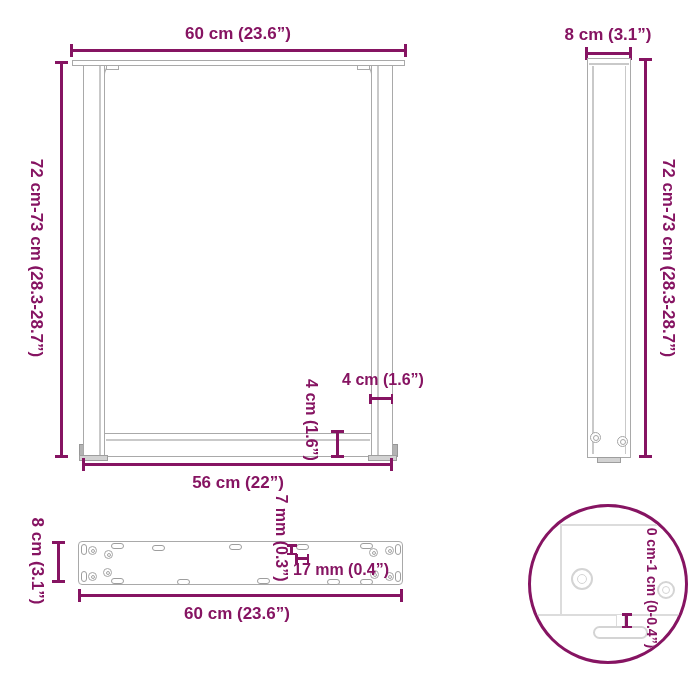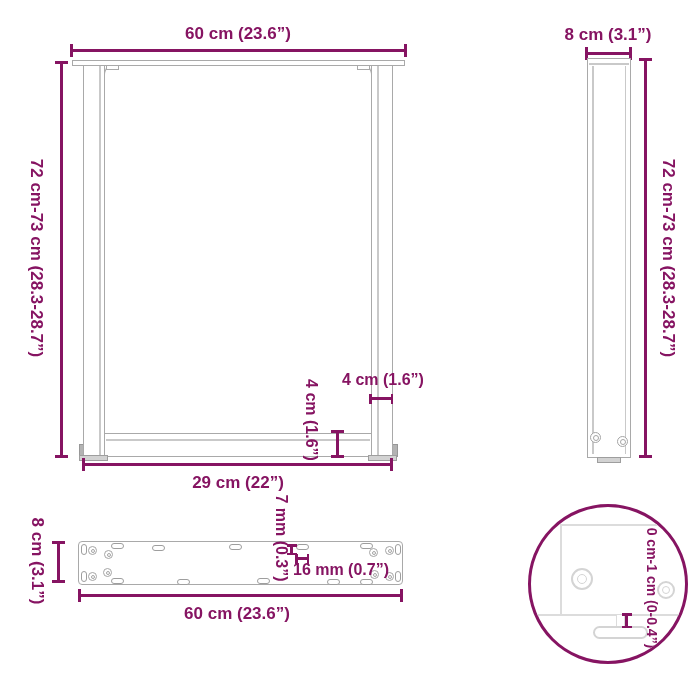--- a/index.html
+++ b/index.html
@@ -65,21 +65,21 @@
     <div class="gline" style="left:106px;top:439px;width:264px;height:1.5px"></div>
 
     <div class="gfill2" style="left:79px;top:455px;width:29px;height:6px"></div>
     <div class="gfill2" style="left:368px;top:455px;width:29px;height:6px"></div>
 
     <div class="gbox" style="left:106px;top:64px;width:13px;height:6px"></div>
     <div class="gbox" style="left:357px;top:64px;width:13px;height:6px"></div>
     <div class="gbox" style="left:72px;top:60px;width:333px;height:6px"></div>
 
     <div class="dim dim-h" style="left:82px;top:463px;width:311px"></div>
-    <div class="dlabel" style="left:238px;top:482px">29 cm (22”)</div>
+    <div class="dlabel" style="left:238px;top:482px">56 cm (22”)</div>
 
     <div class="dlabel f16" style="left:383px;top:380px">4 cm (1.6”)</div>
     <div class="dim dim-h small" style="left:369px;top:397px;width:24px"></div>
 
     <div class="dlabel v f16" style="left:311px;top:420px">4 cm (1.6”)</div>
     <div class="dim dim-v" style="left:336px;top:430px;height:28px"></div>
   </div>
 
   <div>
     <div class="dlabel" style="left:608px;top:34px">8 cm (3.1”)</div>
@@ -125,21 +125,21 @@
 
     <div class="slot" style="left:111px;top:578px;width:13px;height:6px"></div>
     <div class="slot" style="left:177px;top:579px;width:13px;height:6px"></div>
     <div class="slot" style="left:257px;top:578px;width:13px;height:6px"></div>
     <div class="slot" style="left:327px;top:579px;width:13px;height:6px"></div>
     <div class="slot" style="left:360px;top:579px;width:13px;height:6px"></div>
 
     <div class="dim dim-v small" style="left:290px;top:544px;height:11px"></div>
     <div class="dim dim-h small" style="left:295px;top:557px;width:14px"></div>
     <div class="dlabel v f16" style="left:281px;top:538px">7 mm (0.3”)</div>
-    <div class="dlabel f16" style="left:341px;top:570px">16 mm (0.7”)</div>
+    <div class="dlabel f16" style="left:341px;top:570px">17 mm (0.4”)</div>
 
     <div class="dim dim-h" style="left:78px;top:594px;width:325px"></div>
     <div class="dlabel" style="left:237px;top:613px">60 cm (23.6”)</div>
   </div>
 
   <div class="detail-circle" style="left:528px;top:504px;width:160px;height:160px">
     <div class="dline" style="left:29px;top:17px;width:117px;height:1.5px"></div>
     <div class="dline" style="left:29px;top:17px;width:1.5px;height:91px"></div>
     <div class="dline" style="left:0px;top:107px;width:148px;height:1.5px"></div>
     <div class="dscrew" style="left:40px;top:61px;width:22px;height:22px"></div>

